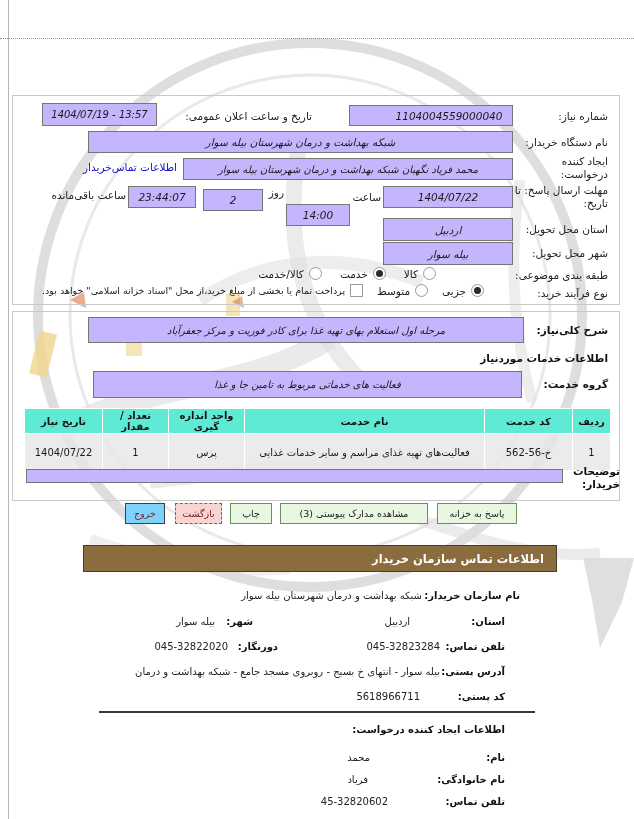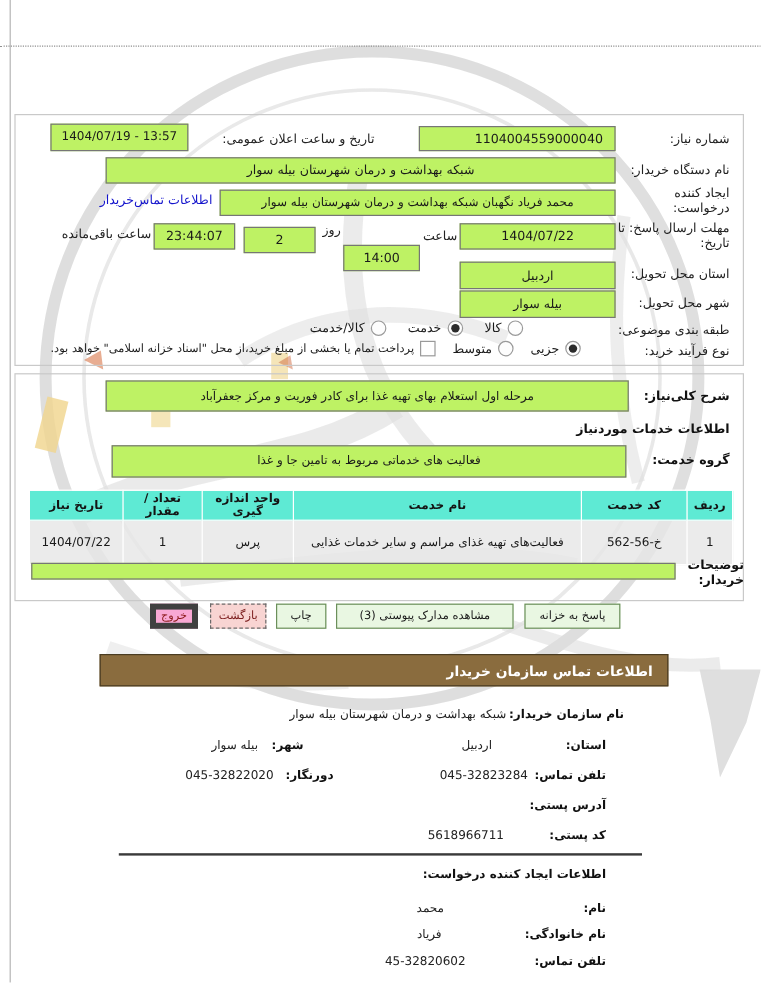--- a/index.html
+++ b/index.html
@@ -1,21 +1,21 @@
 <!DOCTYPE html>
 <html lang="fa" dir="rtl"><head>
 <meta charset="utf-8">
 <style>
   html,body{margin:0;padding:0;background:#fff;}
   #page{position:relative;width:634px;height:819px;background:#fff;overflow:hidden;
         font-family:"DejaVu Sans",sans-serif;direction:rtl;color:#1a1a1a;}
   .lbl{position:absolute;font-size:10.5px;color:#222;white-space:nowrap;line-height:1.25;}
   .blbl{font-weight:bold;color:#111;}
-  .box{position:absolute;background:#bef264;border:1px solid #767676;font-size:10.5px;
-       display:flex;align-items:center;justify-content:center;white-space:nowrap;overflow:hidden;}
+  .box{position:absolute;background:#c4b5fd;border:1px solid #767676;font-size:10.5px;
+       display:flex;align-items:center;justify-content:center;white-space:nowrap;overflow:hidden;font-style:italic;}
   .num{direction:ltr;unicode-bidi:embed;}
   .left-rule{position:absolute;left:8px;top:0;width:0;height:819px;border-left:1px solid #b5b5b5;}
   .dotline{position:absolute;left:0;top:38px;width:634px;border-top:1px dotted #8f8f8f;}
   .bar{position:absolute;height:27px;color:#fff;font-size:11.5px;font-weight:bold;
        display:flex;align-items:center;padding:0 12px;box-sizing:border-box;}
   .panel{position:absolute;border:1px solid #c9c9c9;background:transparent;}
   .link{position:absolute;font-size:10.5px;color:#1414cc;cursor:pointer;white-space:nowrap;}
   .radio{display:inline-block;width:11px;height:11px;border:1px solid #9a9a9a;border-radius:50%;
          background:#fdfdfd;position:relative;flex:0 0 auto;}
   .radio.on::after{content:"";position:absolute;left:2px;top:2px;right:2px;bottom:2px;
@@ -26,21 +26,21 @@
   .opt.small{font-size:9.5px;}
   table.svc{position:absolute;border-collapse:collapse;table-layout:fixed;font-size:10px;}
   table.svc th{background:#5eead4;color:#141414;font-weight:bold;border:1px solid #fff;
        height:20px;padding:1px 2px;}
   table.svc td{background:rgba(230,230,230,0.82);border:1px solid #fff;text-align:center;
        height:34px;padding:1px 3px;}
   .btn{position:absolute;height:21px;box-sizing:border-box;display:flex;align-items:center;
        justify-content:center;font-size:9.5px;cursor:pointer;white-space:nowrap;}
   .btn.green{background:#e9f7e2;border:1px solid #6b8f5a;color:#1a1a1a;}
   .btn.pink{background:#f8d4d2;border:1px dashed #6b6b6b;color:#7c1d1d;}
-  .btn.red{background:#f9a8d4;border:5px solid #404040;color:#8b1a1a;}
+  .btn.red{background:#7dd3fc;border:1px solid #404040;color:#8b1a1a;}
   .ct-lbl{position:absolute;font-size:10px;font-weight:bold;color:#111;white-space:nowrap;}
   .ct-val{position:absolute;font-size:10px;color:#222;white-space:nowrap;}
   .hr2{position:absolute;border-top:2px solid #3a3a3a;}
   svg.wm{position:absolute;left:0;top:0;z-index:0;}
   .fg{z-index:1;}
 </style>
 </head>
 <body>
 
 <div id="page">
@@ -194,20 +194,21 @@
   <div class="ct-val fg" style="right:224px;top:616px;">اردبیل</div>
   <div class="ct-lbl fg" style="right:381px;top:616px;">شهر:</div>
   <div class="ct-val fg" style="right:419px;top:616px;">بیله سوار</div>
 
   <div class="ct-lbl fg" style="right:129px;top:641px;">تلفن تماس:</div>
   <div class="ct-val num fg" style="right:194px;top:641px;">045-32823284</div>
   <div class="ct-lbl fg" style="right:356px;top:641px;">دورنگار:</div>
   <div class="ct-val num fg" style="right:406px;top:641px;">045-32822020</div>
 
   <div class="ct-lbl fg" style="right:129px;top:666px;">آدرس پستی:</div>
+  <div class="ct-val fg" style="right:194px;top:666px;">بیله سوار - انتهای خ بسیج - روبروی مسجد جامع - شبکه بهداشت و درمان</div>
 
   <div class="ct-lbl fg" style="right:129px;top:691px;">کد پستی:</div>
   <div class="ct-val num fg" style="right:214px;top:691px;">5618966711</div>
 
   <div class="hr2 fg" style="right:99px;width:436px;top:711px;"></div>
 
   <div class="ct-lbl fg" style="right:129px;top:724px;">اطلاعات ایجاد کننده درخواست:</div>
 
   <div class="ct-lbl fg" style="right:129px;top:752px;">نام:</div>
   <div class="ct-val fg" style="right:264px;top:752px;">محمد</div>

